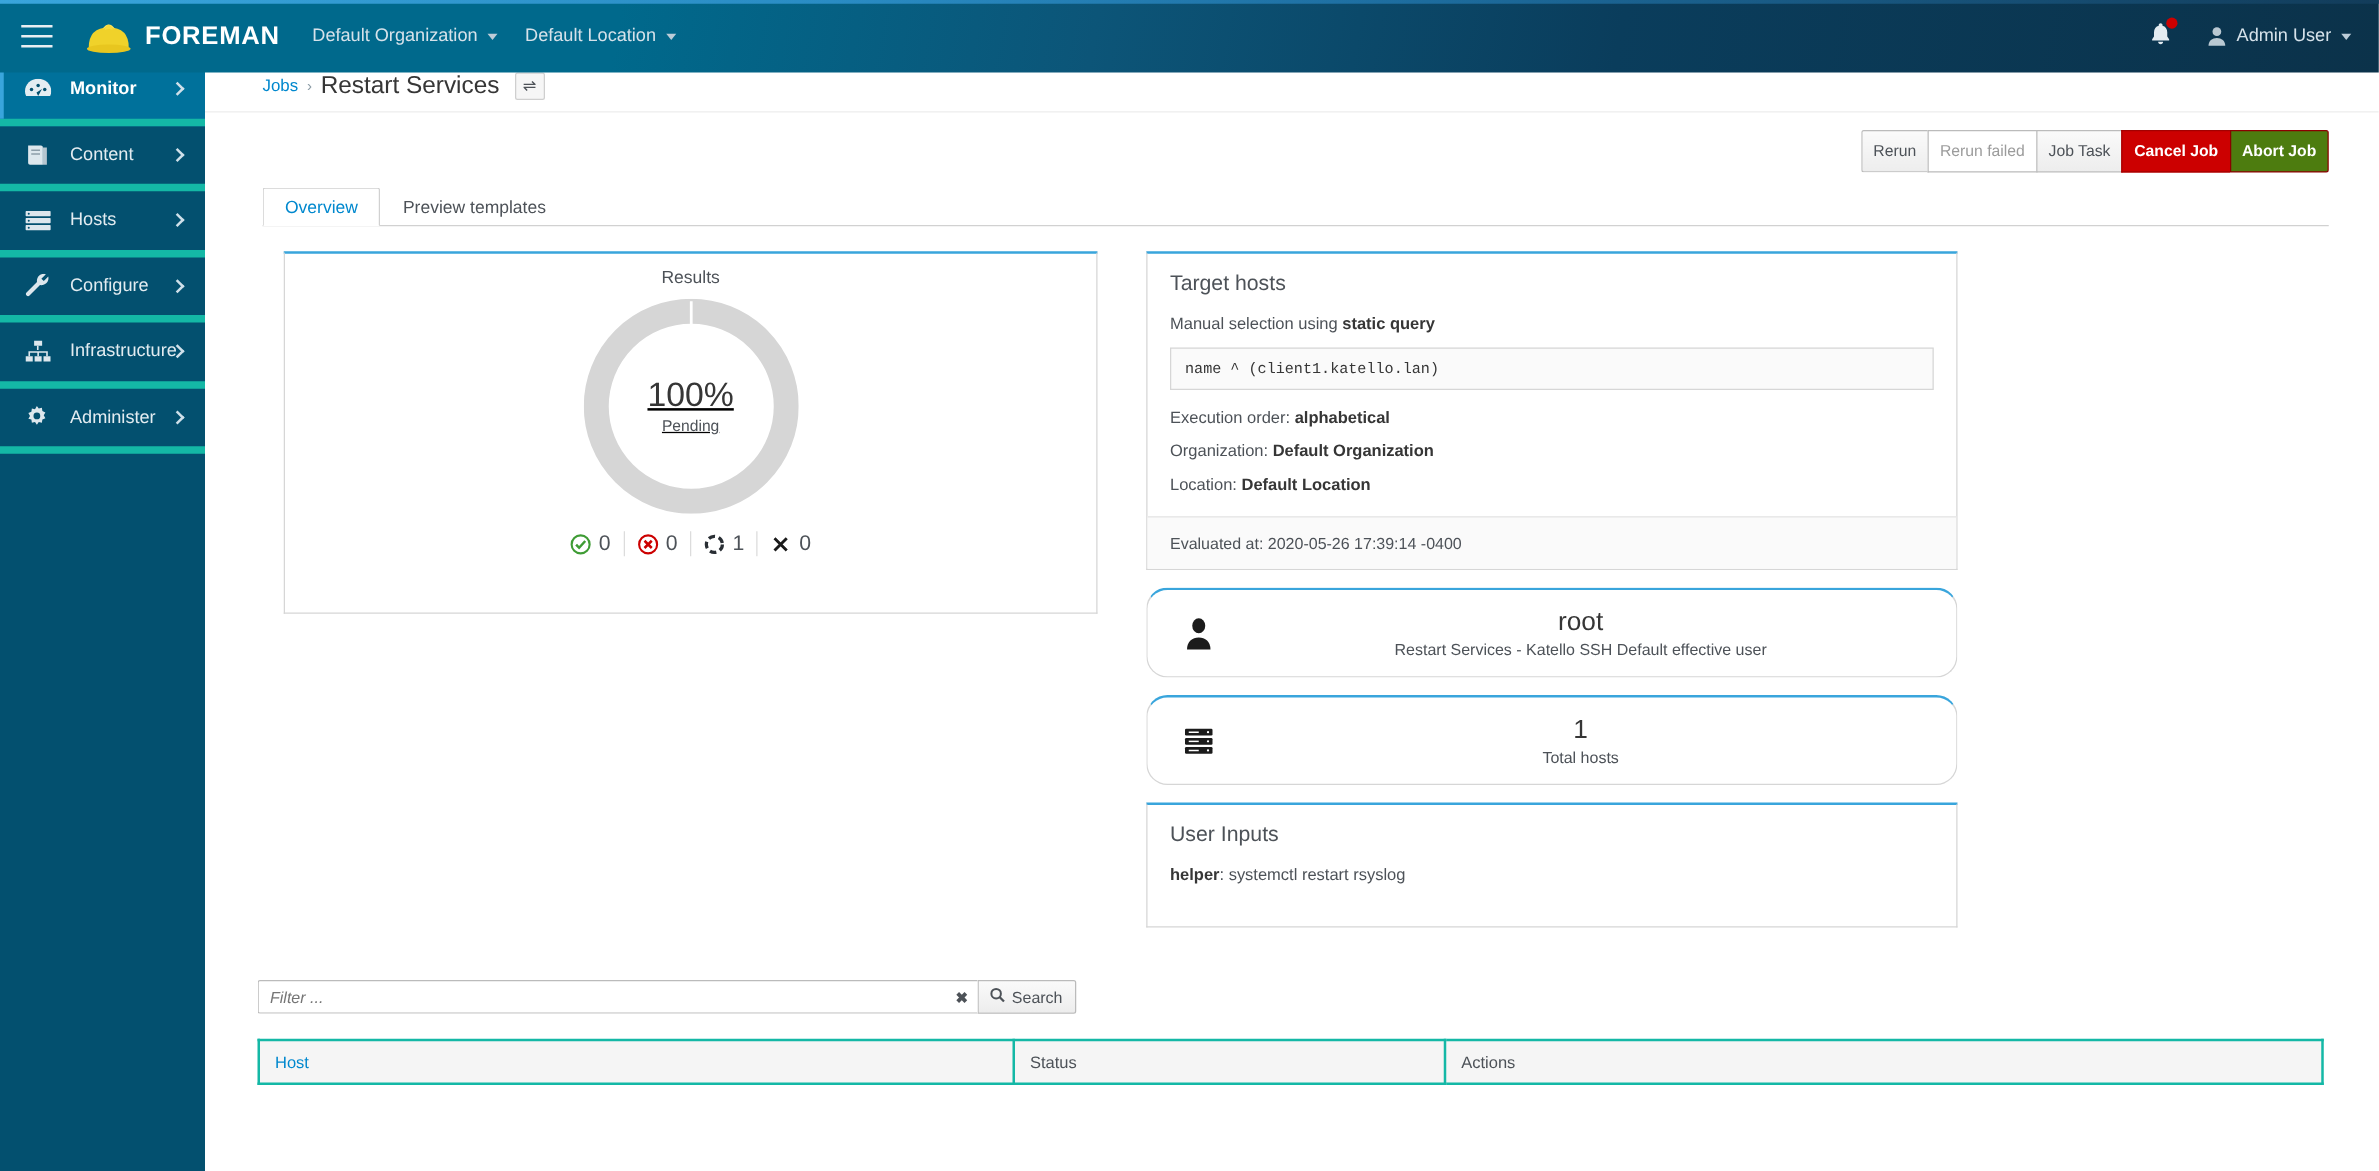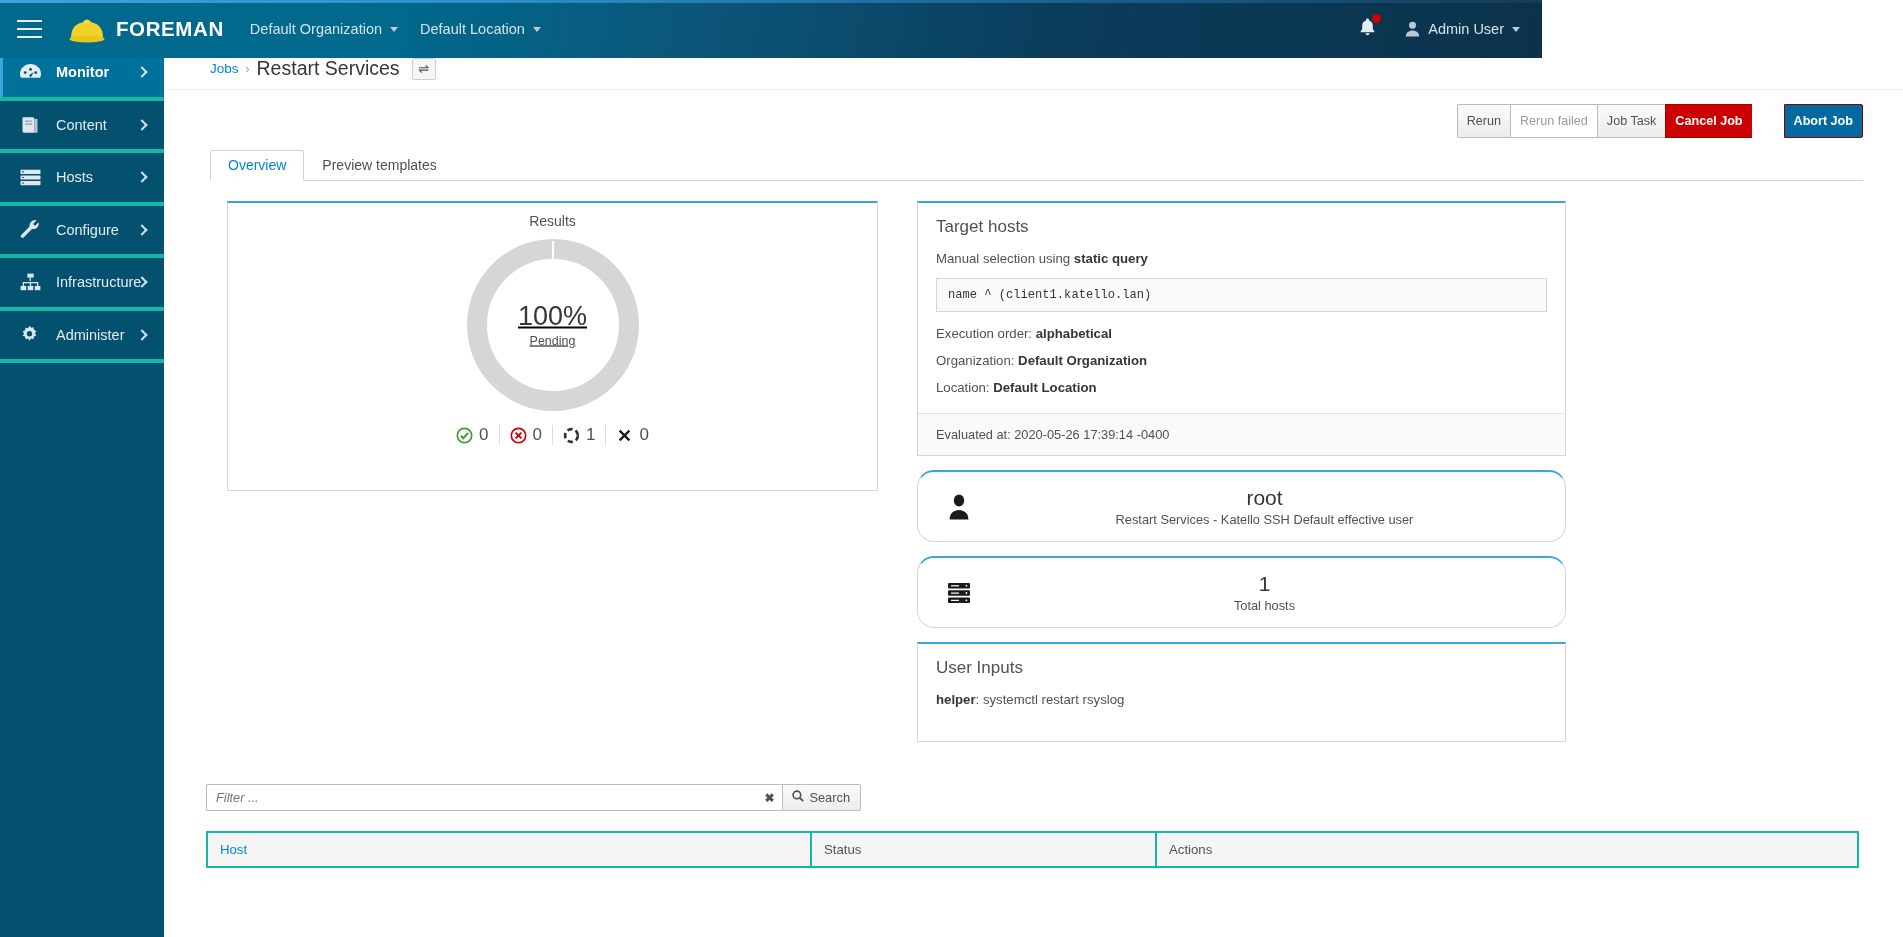--- a/index.html
+++ b/index.html
@@ -8,21 +8,21 @@
     width: 1903px; height: 937px;
     overflow: hidden;
     background: #fff;
     font-family: "Liberation Sans", sans-serif;
     -webkit-font-smoothing: antialiased;
   }
 
   
   .masthead {
     position: absolute; top: 0; left: 0;
-    width: 1542px; height: 58px;
+    width: 1903px; height: 58px;
     background: linear-gradient(100deg,#00698c 0%, #00698c 26%, #0c5578 46%, #0a3d5c 68%, #0b324a 100%);
     display: flex; align-items: center;
     z-index: 50;
   }
   .masthead-accent {
     position:absolute; top:0; left:0; width:100%; height:3px;
     background: linear-gradient(90deg,#39a5dc 0%, #2a8cc4 35%, #1d6c9e 60%, #123c5a 100%);
   }
   .hamburger {
     width: 58px; height: 58px;
@@ -64,21 +64,21 @@
     width: 164px; height: 889px;
     background: #03506f;
     z-index: 40;
   }
   .nav-item {
     position: relative;
     display:flex; align-items:center;
     height: 52.5px;
     padding-left: 20px;
     color: #e3ecf1; font-size: 14.5px;
-    border-bottom: 4px solid #14b8a6;
+    border-bottom: 6px solid #14b8a6;
     cursor:pointer;
   }
   .nav-item.active { background: #00719b; color:#fff; font-weight:bold; }
   .nav-item.active::before {
     content:""; position:absolute; left:0; top:0; bottom:0; width:3px; background:#39a5dc;
   }
   .nav-ico {
     width: 26px; margin-right: 10px; display:flex; align-items:center; justify-content:flex-start;
     color:#dde7ed;
   }
@@ -126,21 +126,21 @@
     background: linear-gradient(#fafafa,#ededed);
     color:#4d5258;
     border-right-width:0;
     cursor:pointer;
     white-space: nowrap;
   }
   .btn:first-child { border-radius: 2px 0 0 2px; }
   .btn:last-child { border-right-width:1px; border-radius: 0 2px 2px 0; }
   .btn.disabled { color:#9c9c9c; background:#fff; cursor:default; }
   .btn.danger { background:#cc0000; border-color:#a30000; color:#fff; font-weight:bold; }
-  .btn.danger2 { background:#0369a1; border-color:#8b0000; color:#fff; font-weight:bold;margin-left:32px; }
+  .btn.danger2 { background:#4d7c0f; border-color:#8b0000; color:#fff; font-weight:bold; }
 
   .tabs {
     display:flex; align-items:flex-end;
     margin: 11px 0 0 46px;
     border-bottom: 1px solid #d1d1d1;
     width: 1653px;
     height: 32px;
   }
   .tab {
     padding: 6px 17px 7px 17px;

